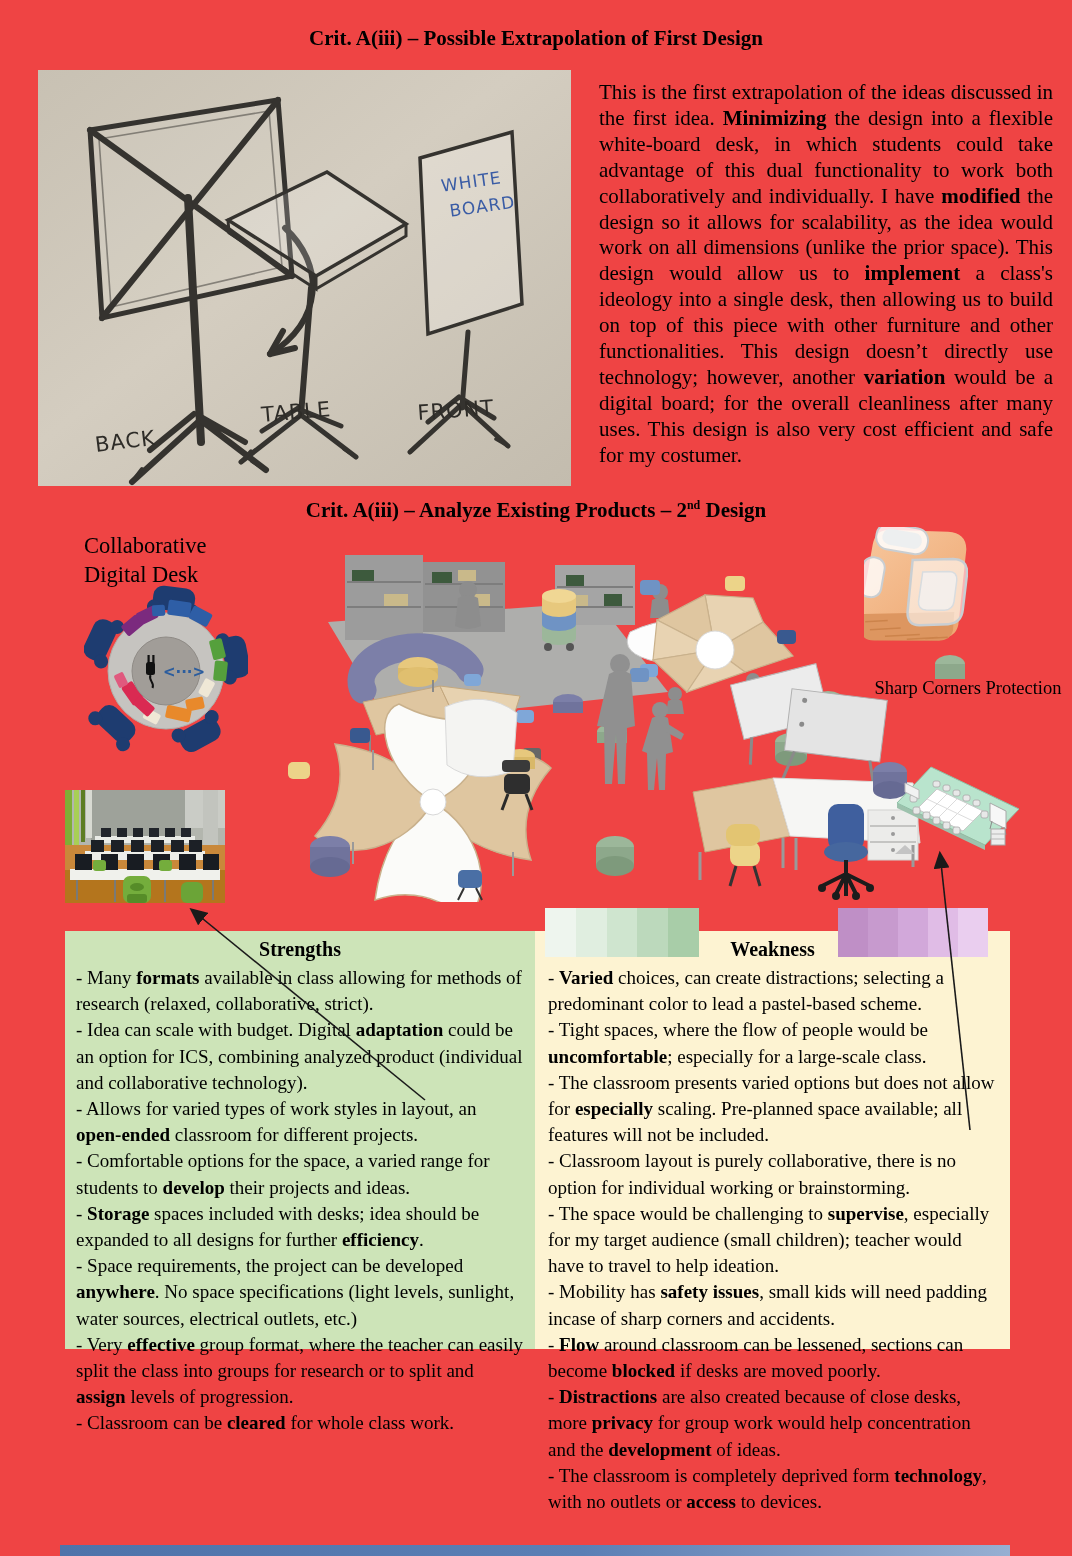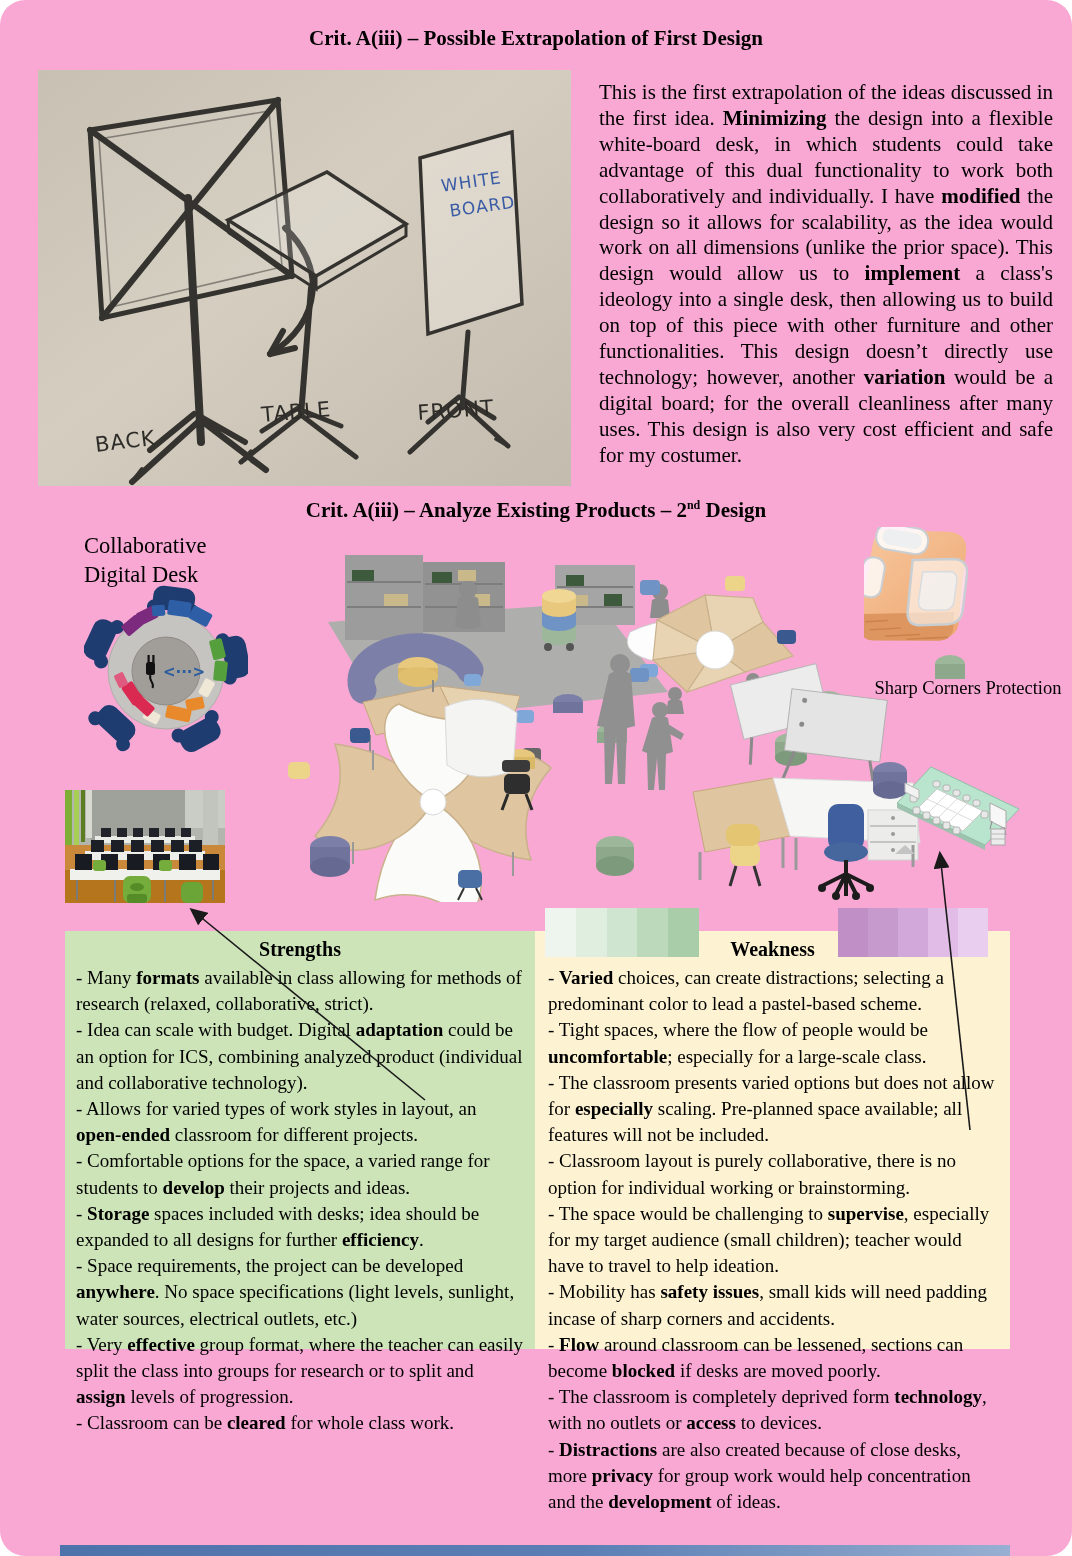--- a/index.html
+++ b/index.html
@@ -1,20 +1,20 @@
 <!DOCTYPE html>
 <html><head>
 <meta charset="utf-8">
 <style>
   * { margin:0; padding:0; box-sizing:border-box; }
   html,body { background:#ffffff; }
   .page {
     position:relative; width:1072px; height:1556px; margin:0 auto;
-    background:#f9a8d4; color:#000;
-    font-family:"Liberation Serif", serif; overflow:hidden;border-radius:25px;
+    background:#ef4444; color:#000;
+    font-family:"Liberation Serif", serif; overflow:hidden;
   }
   .abs { position:absolute; }
   .t1 { top:26px; left:0; width:100%; text-align:center; font-size:21px; font-weight:bold; }
   .t2 { top:498px; left:0; width:100%; text-align:center; font-size:21px; font-weight:bold; }
   .t2 sup { font-size:12px; }
   .intro {
     left:599px; top:80px; width:454px;
     font-size:21px; line-height:25.9px; text-align:justify;
   }
   .caption-cdd { left:84px; top:531px; font-size:22.5px; line-height:29px; }
@@ -505,22 +505,22 @@
   <div class="abs panel weakness">
     <div class="panel-title">Weakness</div>
     <div class="panel-body">
         <div>- <b>Varied</b> choices, can create distractions; selecting a predominant color to lead a pastel-based scheme.</div>
         <div>- Tight spaces, where the flow of people would be <b>uncomfortable</b>; especially for a large-scale class.</div>
         <div>- The classroom presents varied options but does not allow for <b>especially</b> scaling. Pre-planned space available; all features will not be included.</div>
         <div>- Classroom layout is purely collaborative, there is no option for individual working or brainstorming.</div>
         <div>- The space would be challenging to <b>supervise</b>, especially for my target audience (small children); teacher would have to travel to help ideation.</div>
         <div>- Mobility has <b>safety issues</b>, small kids will need padding incase of sharp corners and accidents.</div>
         <div>- <b>Flow</b> around classroom can be lessened, sections can become <b>blocked</b> if desks are moved poorly.</div>
+        <div>- <b>Distractions</b> are also created because of close desks, more <b>privacy</b> for group work would help concentration and the <b>development</b> of ideas.</div>
         <div>- The classroom is completely deprived form <b>technology</b>, with no outlets or <b>access</b> to devices.</div>
-        <div>- <b>Distractions</b> are also created because of close desks, more <b>privacy</b> for group work would help concentration and the <b>development</b> of ideas.</div>
       </div>
   </div>
 
   <svg class="abs arrows" viewBox="0 0 1072 1556">
     <defs>
       <marker id="ah" orient="auto" markerWidth="12" markerHeight="10" refX="9" refY="5">
         <path d="M0,0 L11,5 L0,10 z" fill="#1a1a1a"></path>
       </marker>
     </defs>
     <line x1="425" y1="1100" x2="192" y2="910" stroke="#1a1a1a" stroke-width="1.6" marker-end="url(#ah)"></line>

